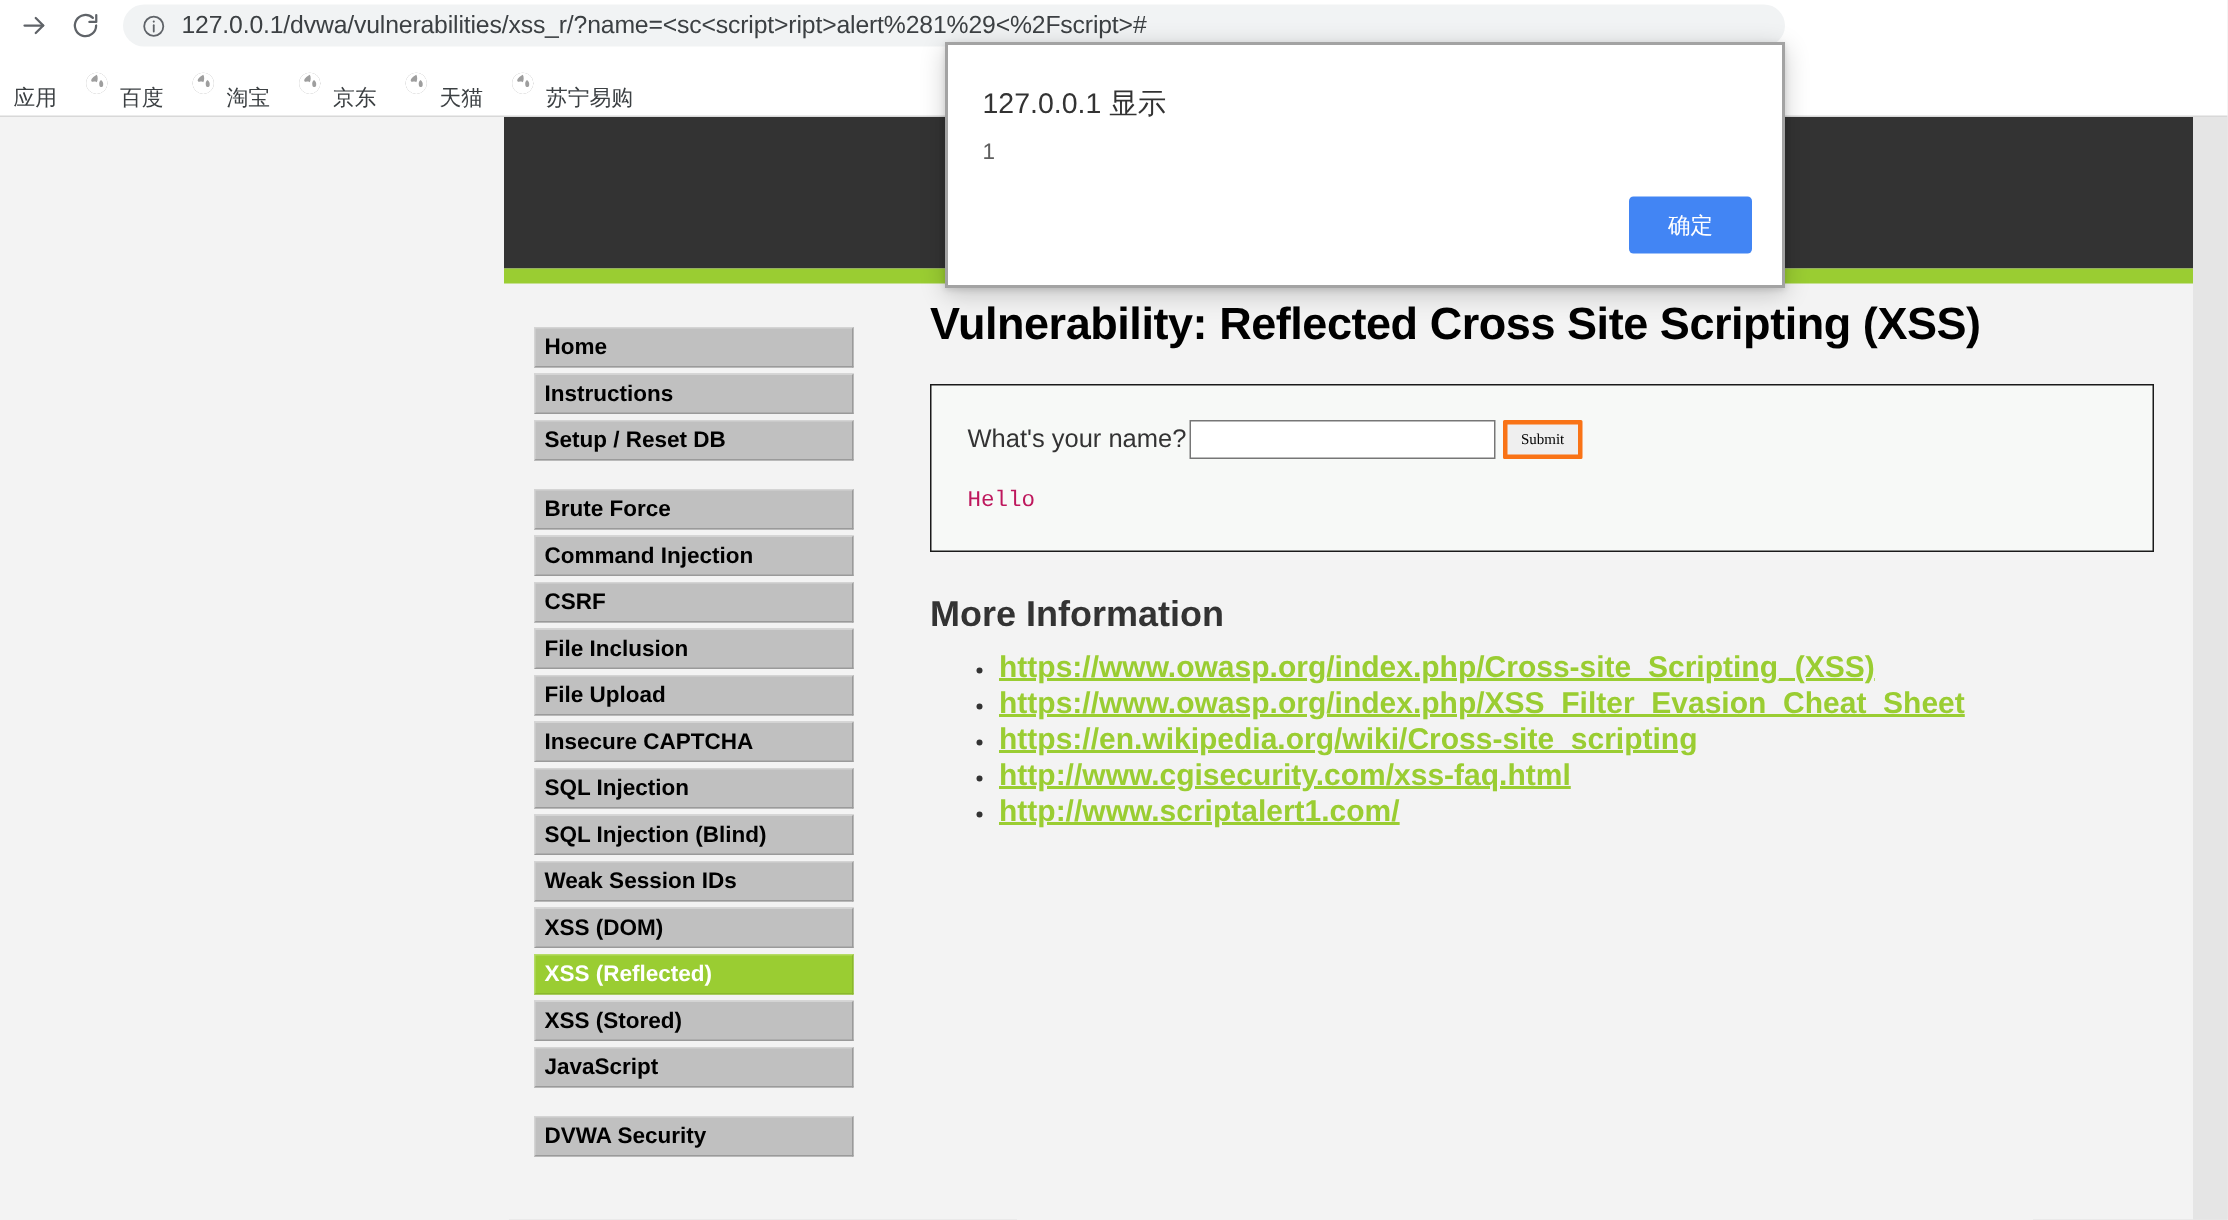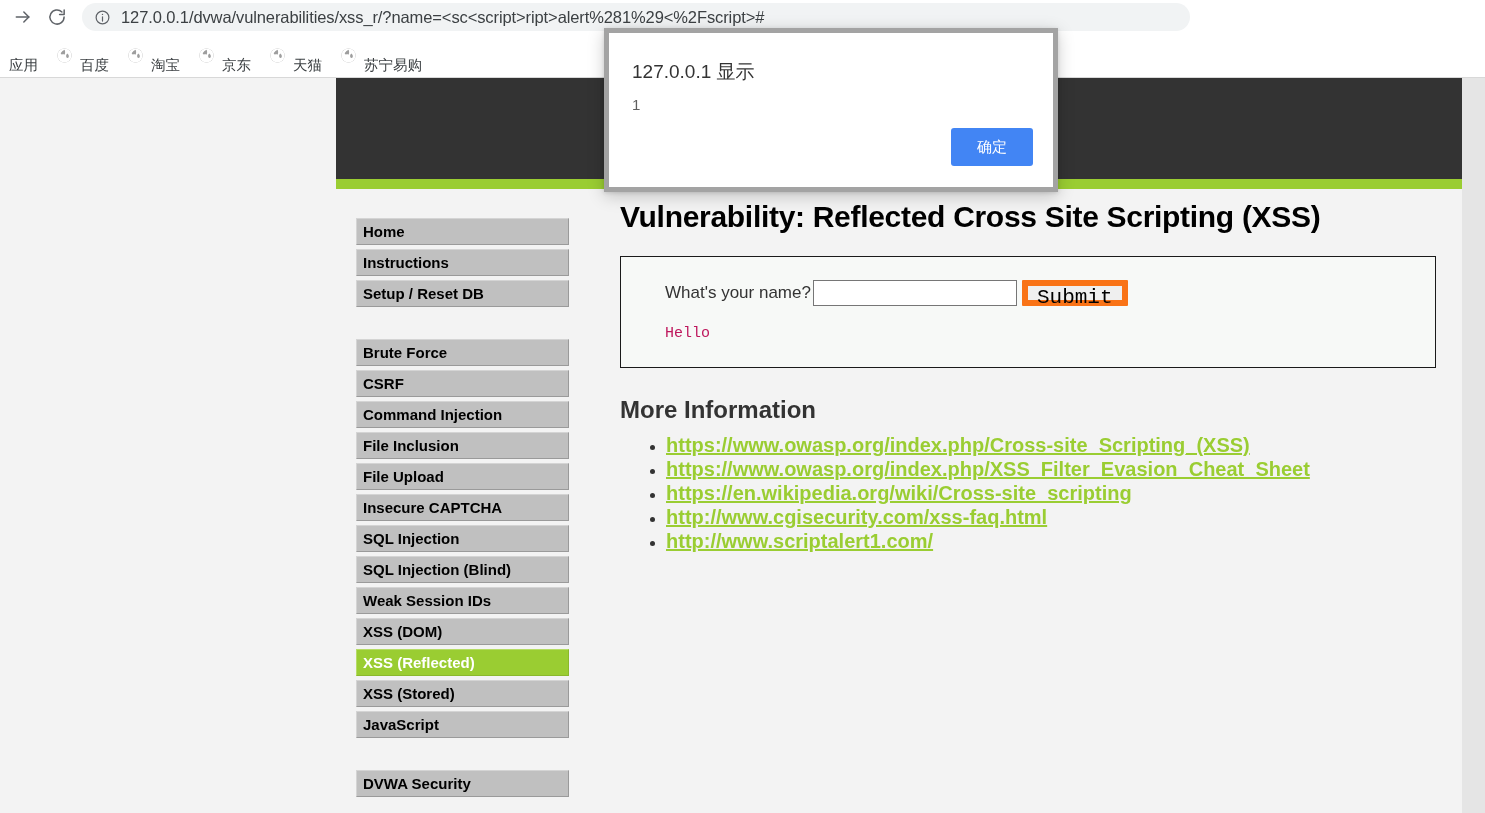--- a/index.html
+++ b/index.html
@@ -119,21 +119,21 @@
     position: absolute; top: 0; left: 0;
     width: 336px; height: 111px;
     background: #f3f3f3;
   }
 
   
   #sidebar {
     position: absolute; top: 140px; left: 356px;
     width: 213px;
   }
-  .nav-group { margin-bottom: 32px; }
+  .nav-group { margin-bottom: 19px; }
   .nav-item {
     display: block;
     width: 213px;
     height: 27px;
     line-height: 25px;
     background: #c0c0c0;
     border: 1px solid #9a9a9a;
     border-top-color: #d4d4d4;
     border-left-color: #d4d4d4;
     color: #000000;
@@ -166,21 +166,21 @@
     margin: 0 0 22px 0;
     letter-spacing: -0.3px;
     font-family: "Liberation Sans", sans-serif;
   }
 
   #vuln-box {
     width: 816px;
     min-height: 112px;
     border: 1px solid #1a1a1a;
     background: #f7f9f7;
-    padding: 23px 0 0 44px;
+    padding: 23px 0 0 24px;
   }
   #form-row {
     display: flex; align-items: center;
     height: 26px;
   }
   #name-label {
     font-size: 17px;
     color: #333333;
     margin-right: 2px;
     white-space: nowrap;
@@ -192,26 +192,26 @@
     font-size: 14px;
     padding: 0 4px;
     font-family: "Liberation Sans", sans-serif;
     outline: none;
   }
   #submit-button {
     margin-left: 5px;
     height: 26px;
     padding: 0 9px;
     background: #efefef;
-    border: 6px solid #f97316;
+    border: 3px solid #f97316;
     border-radius: 1px;
-    font-size: 21px;
+    font-size: 10px;
     color: #000000;
     cursor: pointer;
-    font-family: Liberation Mono, monospace;
+    font-family: Liberation Serif, serif;
   }
   #greeting {
     margin-top: 19px;
     font-family: "Liberation Mono", monospace;
     font-size: 15px;
     color: #be185d;
   }
 
   #more-info-title {
     font-size: 24px;
@@ -232,24 +232,24 @@
     font-weight: bold;
     font-size: 20px;
     text-decoration: underline;
     cursor: pointer;
     font-family: "Liberation Sans", sans-serif;
   }
 
   
   #js-dialog {
     position: absolute;
-    left: 604px; top: 28px;
-    width: 454px; height: 164px;
+    left: 630px; top: 28px;
+    width: 560px; height: 164px;
     background: #ffffff;
-    border: 5px solid #a3a3a3;
+    border: 2px solid #a3a3a3;
     box-shadow: 0 4px 16px rgba(0,0,0,0.20), 0 1px 4px rgba(0,0,0,0.12);
     z-index: 50;
   }
   #js-dialog-origin {
     position: absolute; left: 23px; top: 26px;
     font-size: 19px;
     color: #333333;
     font-family: "Liberation Sans", sans-serif;
   }
   #js-dialog-message {
@@ -364,22 +364,22 @@
 
     <div id="sidebar">
       <div class="nav-group">
         <div class="nav-item">Home</div>
         <div class="nav-item">Instructions</div>
         <div class="nav-item">Setup / Reset DB</div>
       </div>
 
       <div class="nav-group">
         <div class="nav-item">Brute Force</div>
+        <div class="nav-item">Command Injection</div>
         <div class="nav-item">CSRF</div>
-        <div class="nav-item">Command Injection</div>
         <div class="nav-item">File Inclusion</div>
         <div class="nav-item">File Upload</div>
         <div class="nav-item">Insecure CAPTCHA</div>
         <div class="nav-item">SQL Injection</div>
         <div class="nav-item">SQL Injection (Blind)</div>
         <div class="nav-item">Weak Session IDs</div>
         <div class="nav-item">XSS (DOM)</div>
         <div class="nav-item active">XSS (Reflected)</div>
         <div class="nav-item">XSS (Stored)</div>
         <div class="nav-item">JavaScript</div>

